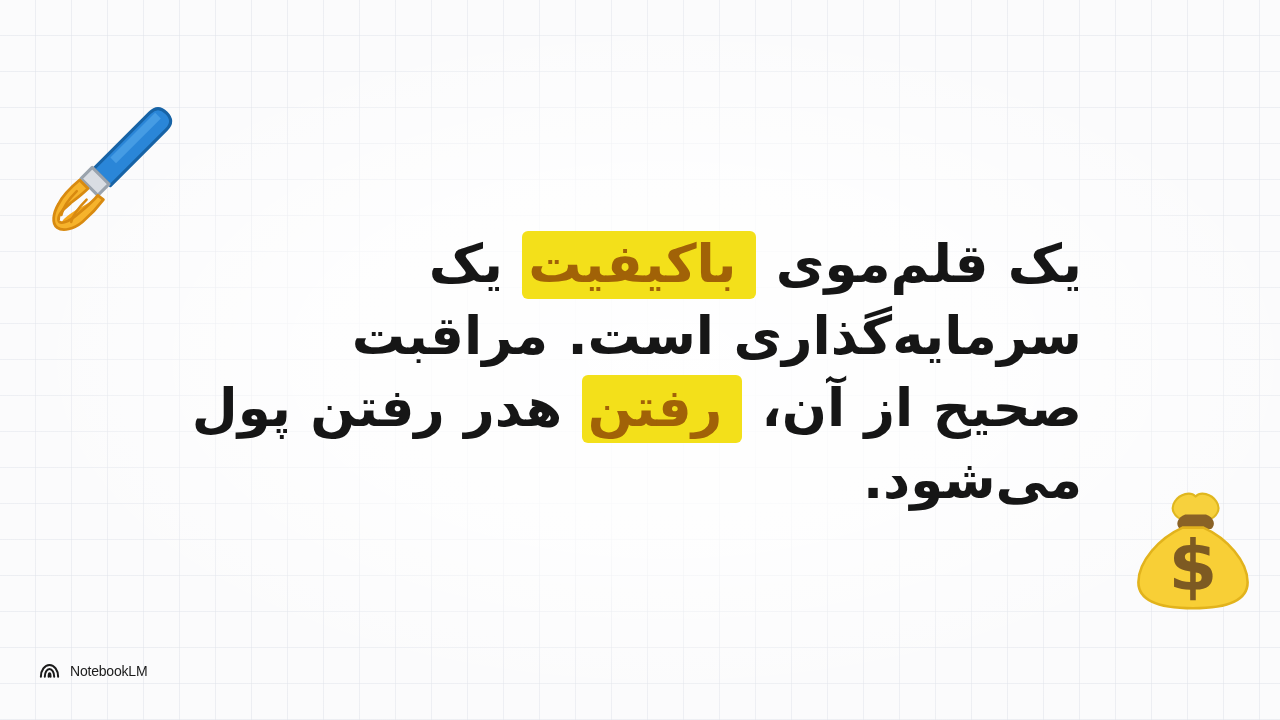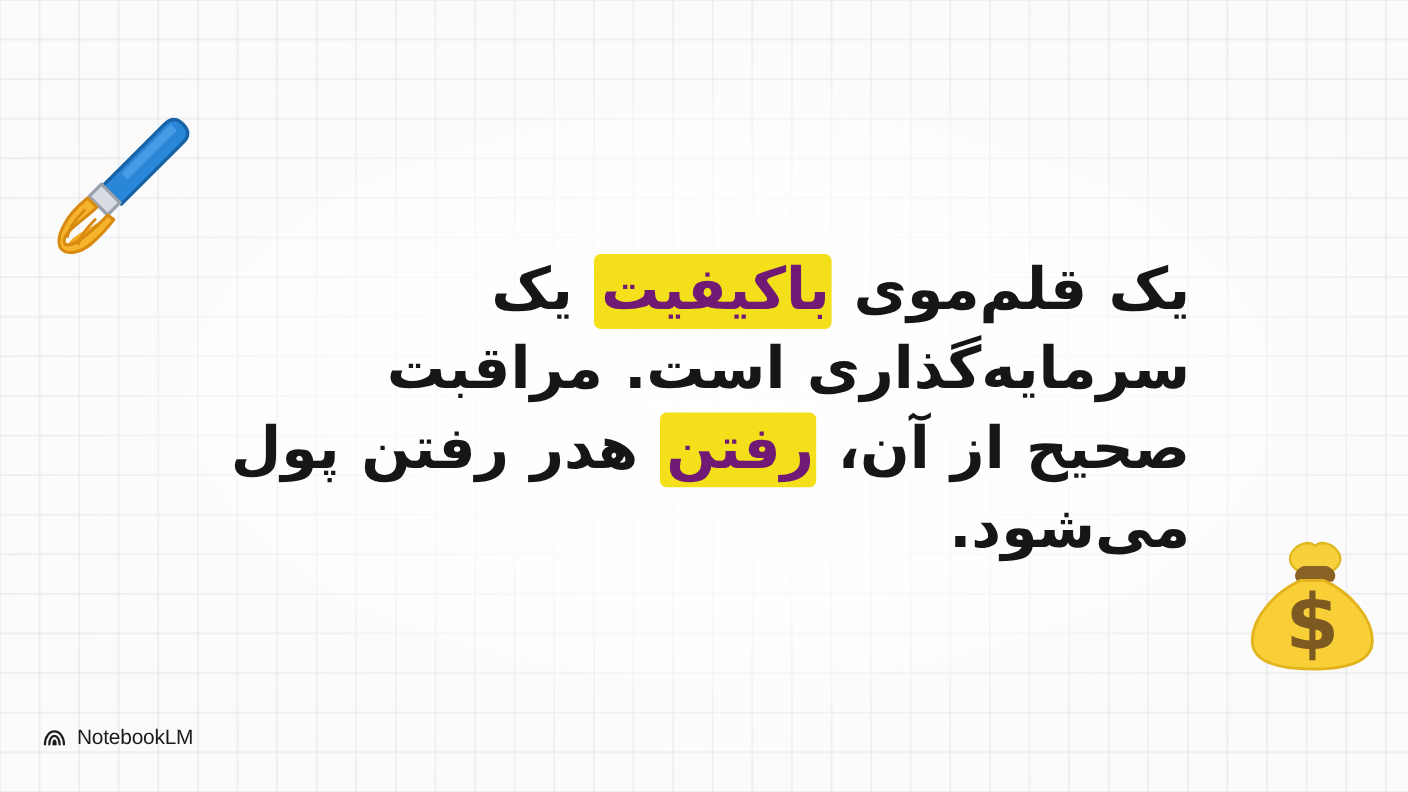--- a/index.html
+++ b/index.html
@@ -74,23 +74,23 @@
     color: #161616;
     font-size: 53px;
     line-height: 1.36;
     font-weight: 600;
     letter-spacing: 0;
     word-spacing: 1px;
   }
   .caption .seg { white-space: normal; }
   .caption mark {
     background-color: #f3e01a;
-    color: #701a75;
+    color: #a16207;
     border-radius: 6px;
-    padding: 2px 2px 5px 6px;
+    padding: 2px 20px 5px 6px;
     box-decoration-break: clone;
     -webkit-box-decoration-break: clone;
   }
 
   
   #notebooklm-logo {
     position: absolute;
     z-index: 5;
     left: 38px;
     bottom: 38px;
@@ -99,21 +99,21 @@
     gap: 9px;
     direction: ltr;
   }
   #notebooklm-logo .logo-icon {
     width: 23px;
     height: 23px;
     display: block;
   }
   #notebooklm-logo .logo-text {
     font-family: "Liberation Sans", sans-serif;
-    font-size: 19px;
+    font-size: 14px;
     font-weight: 500;
     color: #1b1b1b;
     letter-spacing: -0.2px;
     white-space: nowrap;
   }
 </style>
 </head>
 <body>
 
 <div class="slide">

